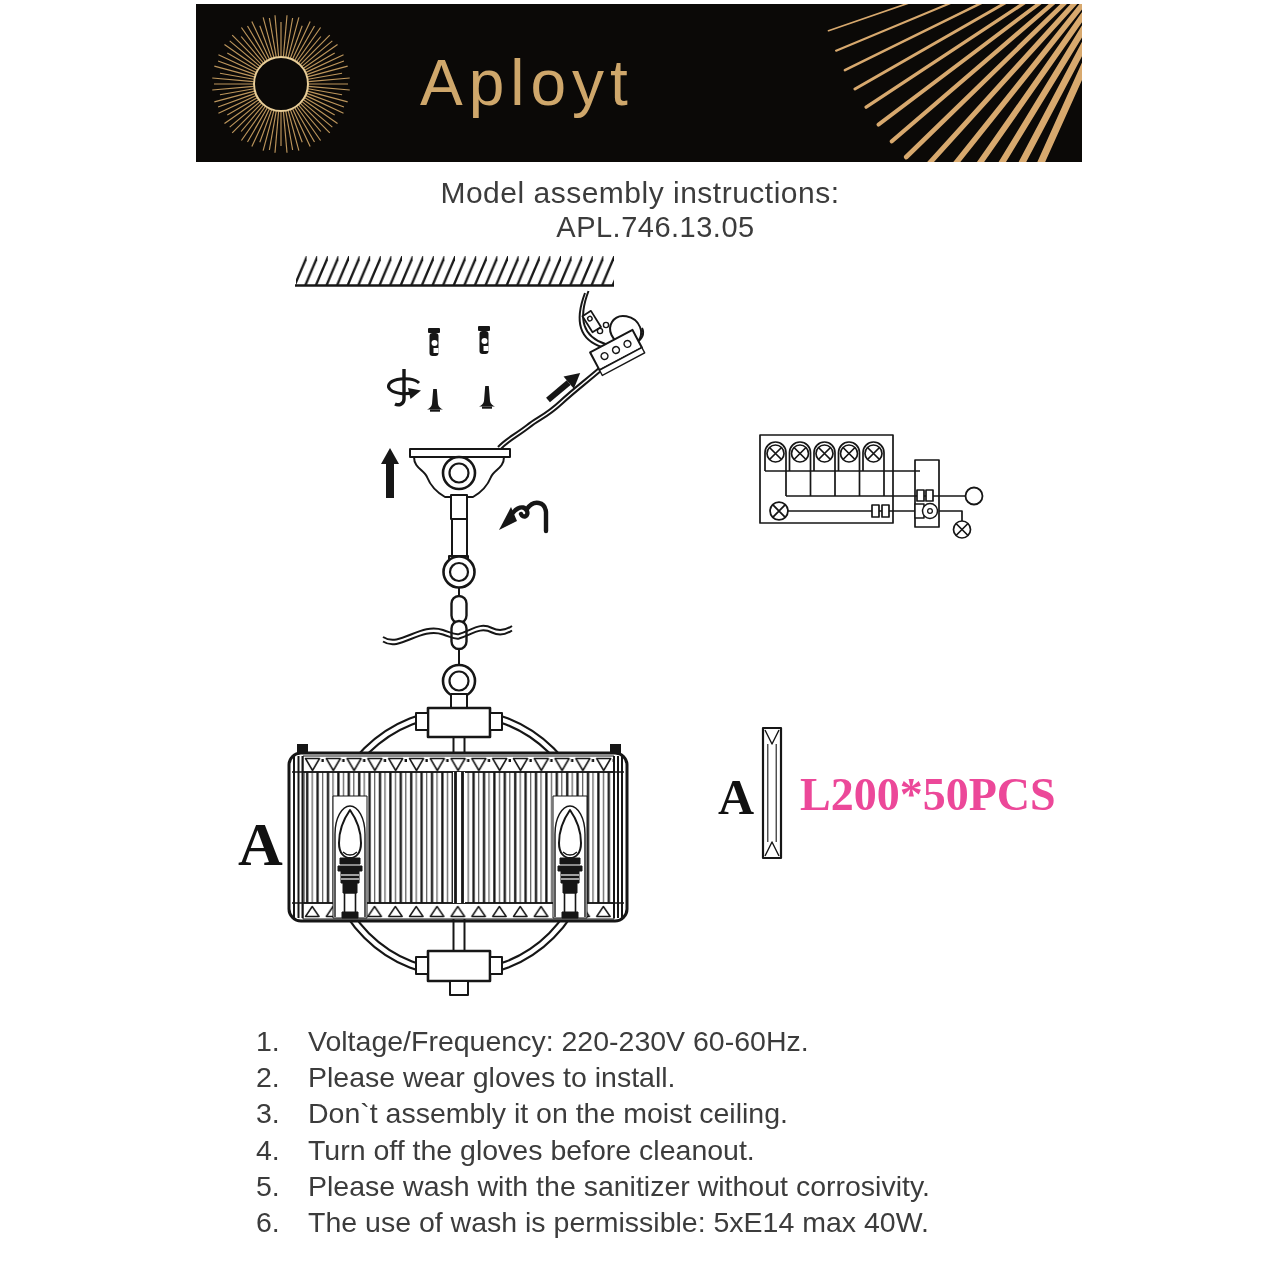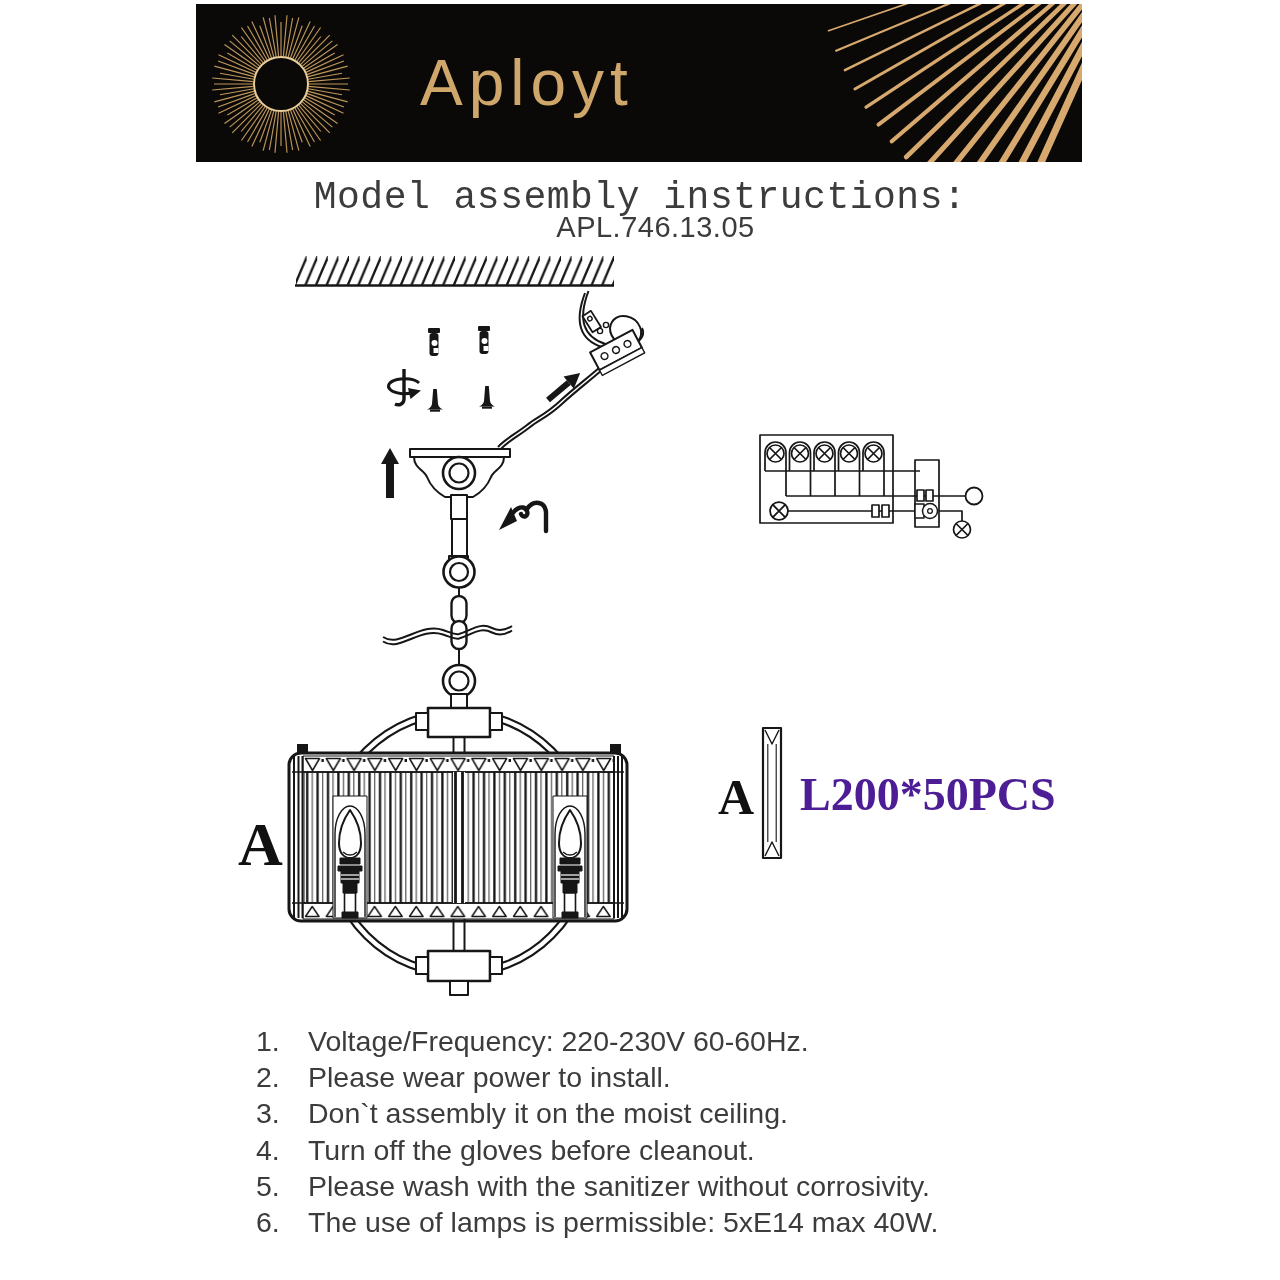--- a/index.html
+++ b/index.html
@@ -6,32 +6,32 @@
   .page{position:relative;width:1280px;height:1280px;background:#fff;overflow:hidden;
         font-family:"Liberation Sans",sans-serif;color:var(--text,#3c3c3c);}
   
   .banner{position:absolute;left:196px;top:4px;width:886px;height:158px;
           background:var(--banner_bg,#0b0907);overflow:hidden;}
   .banner svg{position:absolute;left:0;top:0;}
   .brand{position:absolute;left:224px;top:0;height:158px;display:flex;align-items:center;
          font-size:64px;font-weight:400;letter-spacing:6px;color:var(--gold,#cfa76b);}
   
   .title{position:absolute;left:0;right:0;top:176px;text-align:center;
-         font-size:38px;font-weight:500;letter-spacing:.5px;font-family:Liberation Mono, monospace;}
+         font-size:30px;font-weight:500;letter-spacing:.5px;}
   .model{position:absolute;left:0;right:0;top:211px;text-align:center;
          font-size:29px;font-weight:500;letter-spacing:.5px;padding-left:31px;}
   
   .art{position:absolute;left:0;top:0;width:1280px;height:1280px;}
   
   .lblA{position:absolute;font-family:"Liberation Serif",serif;font-weight:bold;
         color:#111;line-height:1;}
   .lblA.main{left:238px;top:813px;font-size:62px;}
   .lblA.det{left:718px;top:772px;font-size:50px;}
   .spec{position:absolute;left:800px;top:768px;font-family:"Liberation Serif",serif;
-        font-weight:bold;font-size:46px;color:#4c1d95;letter-spacing:0;}
+        font-weight:bold;font-size:46px;color:#ec4899;letter-spacing:0;}
   
   .instructions{position:absolute;left:250px;top:1023px;width:810px;}
   .irow{display:grid;grid-template-columns:50px 1fr;column-gap:8px;
         font-size:28.5px;line-height:36.2px;color:var(--text,#3c3c3c);}
   .inum{text-align:left;padding-left:6px;}
 </style>
 </head>
 <body>
 
 <div class="page">
@@ -338,33 +338,33 @@
   <div class="lblA det">A</div>
   <div class="spec">L200*50PCS</div>
 
   <div class="instructions">
     <div class="irow">
       <div class="inum">1.</div>
       <div class="itxt">Voltage/Frequency: 220-230V 60-60Hz.</div>
     </div>
     <div class="irow">
       <div class="inum">2.</div>
-      <div class="itxt">Please wear power to install.</div>
+      <div class="itxt">Please wear gloves to install.</div>
     </div>
     <div class="irow">
       <div class="inum">3.</div>
       <div class="itxt">Don`t assembly it on the moist ceiling.</div>
     </div>
     <div class="irow">
       <div class="inum">4.</div>
       <div class="itxt">Turn off the gloves before cleanout.</div>
     </div>
     <div class="irow">
       <div class="inum">5.</div>
       <div class="itxt">Please wash with the sanitizer without corrosivity.</div>
     </div>
     <div class="irow">
       <div class="inum">6.</div>
-      <div class="itxt">The use of lamps is permissible: 5xE14 max 40W.</div>
+      <div class="itxt">The use of wash is permissible: 5xE14 max 40W.</div>
     </div>
   </div>
 
 </div>
 
 </body></html>

